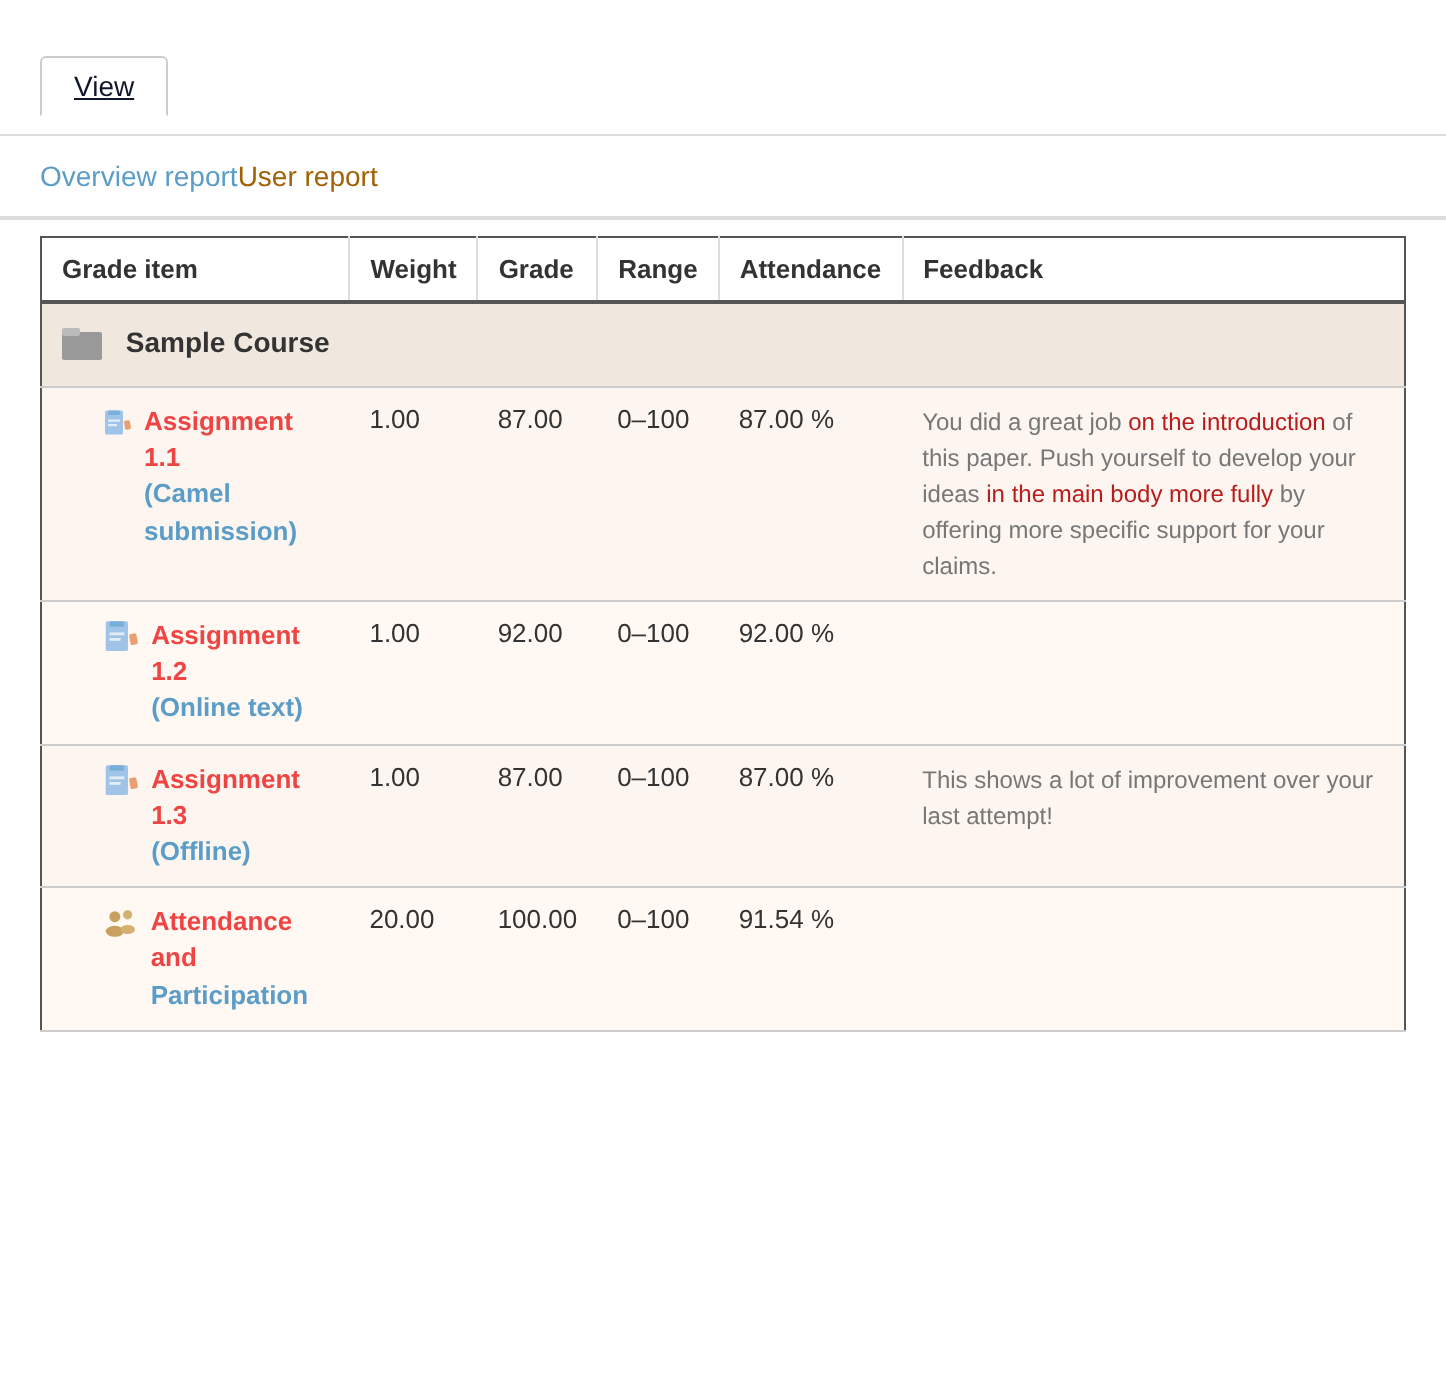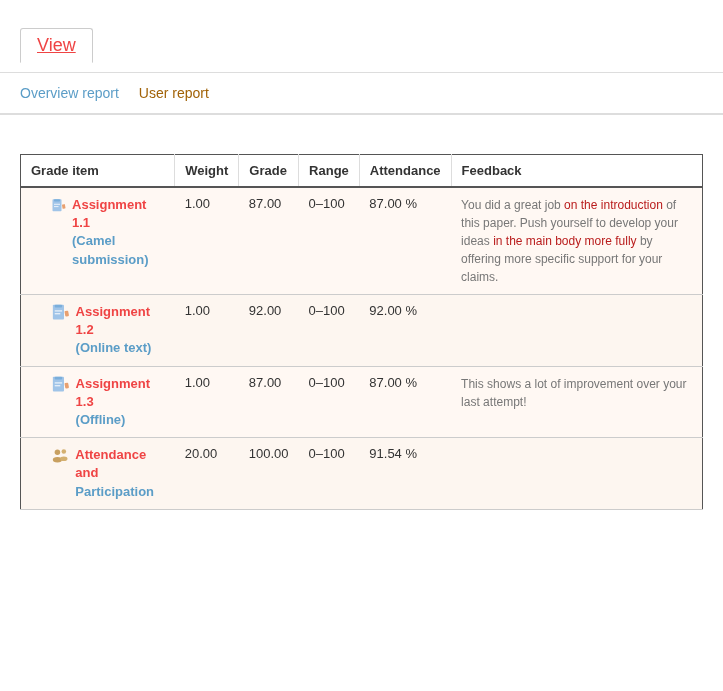--- a/index.html
+++ b/index.html
@@ -24,46 +24,44 @@
       align-items: flex-end;
       gap: 0;
       margin-top: 8px;
     }
     .tab {
       padding: 6px 16px;
       border: 1px solid #ccc;
       border-bottom: none;
       background: #f9f9f9;
       cursor: pointer;
-      font-size: 18px;
-      color: #ef4444;
+      font-size: 14px;
+      color: #0f172a;
       border-radius: 3px 3px 0 0;
       text-decoration: underline;
     }
     .tab.active {
       background: #fff;
       border-bottom: 1px solid #fff;
       margin-bottom: -1px;
       z-index: 1;
     }
     .nav-links {
       display: flex;
-      gap: 20px;
       padding: 12px 20px;
       border-bottom: 2px solid #ddd;
     }
     .nav-link {
       color: #5b9dc7;
       text-decoration: none;
       font-size: 14px;
       cursor: pointer;
     }
     .content-area {
       padding: 8px 20px;
-      margin-top: 31px;
     }
     .grade-table {
       width: 100%;
       border-collapse: collapse;
       border: 1px solid #555;
     }
     .grade-table thead tr {
       background: #fff;
     }
     .grade-table th {
@@ -140,20 +138,31 @@
         <th>Grade item</th>
         <th>Weight</th>
         <th>Grade</th>
         <th>Range</th>
         <th>Attendance</th>
         <th>Feedback</th>
       </tr>
     </thead>
     <tbody id="table-body">
 
+    <tr class="course-header-row">
+  <td colspan="6">
+    <span style="display:inline-block;vertical-align:middle;margin-right:8px;">
+      <svg width="20" height="18" viewBox="0 0 20 18">
+        <rect x="0" y="4" width="20" height="14" rx="1" fill="#999"></rect>
+        <rect x="0" y="2" width="9" height="4" rx="1" fill="#bbb"></rect>
+      </svg>
+    </span>
+    <span>Sample Course</span>
+  </td>
+</tr>
         <tr class="assignment-row">
     <td>
       <div class="item-cell">
         <svg width="20" height="20" viewBox="0 0 20 20">
       <rect x="2" y="1" width="12" height="16" rx="1" fill="#a0c4e8"></rect>
       <rect x="4" y="1" width="8" height="3" rx="1" fill="#7aaedb"></rect>
       <rect x="4" y="7" width="8" height="1.5" fill="#fff" opacity="0.7"></rect>
       <rect x="4" y="10" width="6" height="1.5" fill="#fff" opacity="0.7"></rect>
       <rect x="15" y="8" width="4" height="6" rx="1" fill="#e8a070" transform="rotate(-10,15,11)"></rect>
     </svg>

